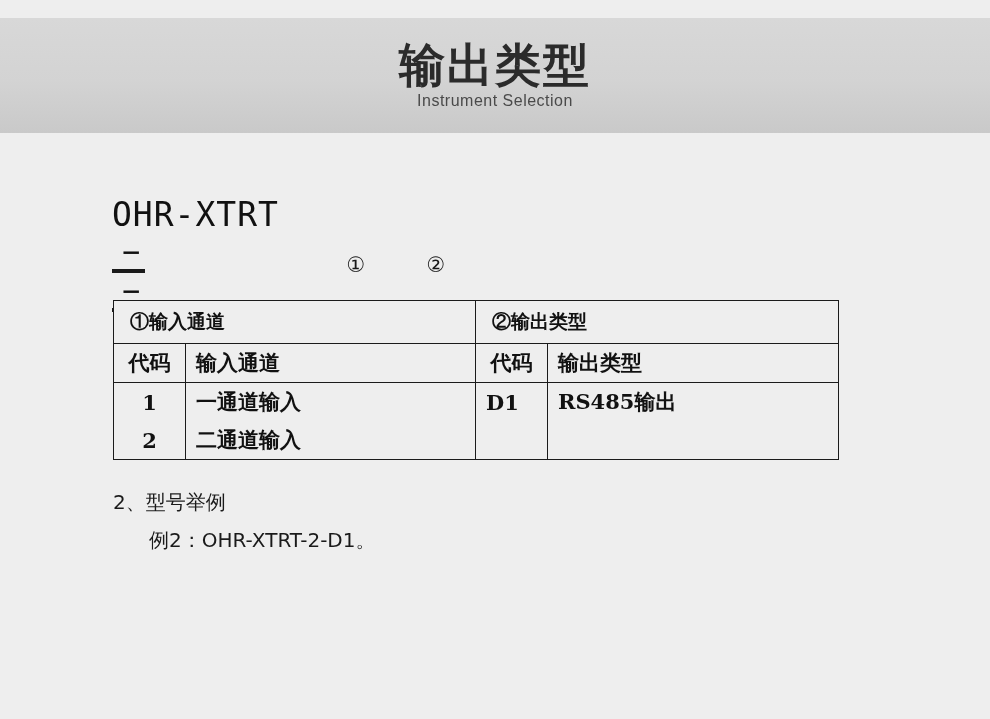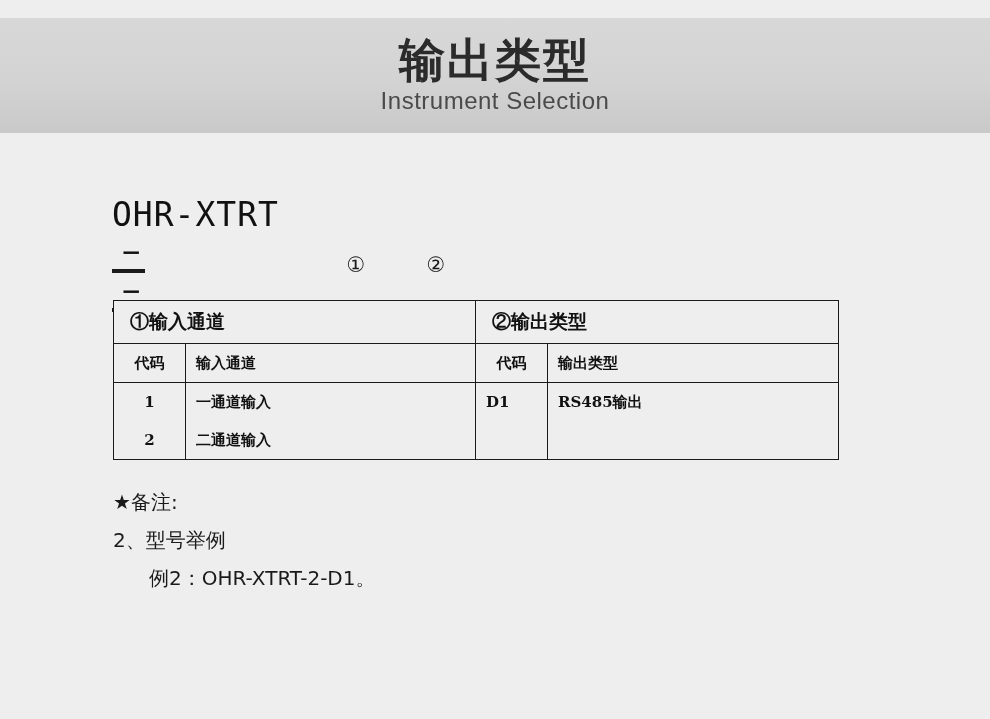--- a/index.html
+++ b/index.html
@@ -30,21 +30,21 @@
   }
   .header-title {
     font-size: 46px;
     font-weight: bold;
     color: #2b2b2b;
     letter-spacing: 2px;
     line-height: 1.05;
     font-family: "DejaVu Sans", "Liberation Sans", sans-serif;
   }
   .header-sub {
-    font-size: 24px;
+    font-size: 16px;
     color: #4a4a4a;
     letter-spacing: 0.5px;
     margin-top: 2px;
     font-family: "Liberation Sans", sans-serif;
   }
 
   
   .model-area {
     position: absolute;
     left: 112px;
@@ -99,21 +99,21 @@
     top: 300px;
     width: 725px;
     border-collapse: collapse;
     table-layout: fixed;
     background: #eeeeee;
     font-weight: bold;
   }
   .sel-table td {
     border: 1px solid #1a1a1a;
     font-family: "DejaVu Serif", "Liberation Serif", serif;
-    font-size: 15px;
+    font-size: 21px;
     color: #111;
     padding: 4px 0 4px 10px;
     height: 30px;
     vertical-align: middle;
   }
   .sel-table .grp {
     font-size: 19px;
     padding-left: 16px;
     height: 34px;
   }
@@ -195,16 +195,15 @@
     <tr class="no-top">
       <td class="c-code">2</td>
       <td>二通道输入</td>
       <td class="spacer-cell"></td>
       <td class="spacer-cell"></td>
     </tr>
   </tbody>
 </table>
 
 <div class="notes">
-  <div class="note-line note-title">★备注:</div>
   <div class="note-line">2、型号举例</div>
   <div class="note-line note-indent">例2：OHR-XTRT-2-D1。</div>
 </div>
 
 </body></html>

